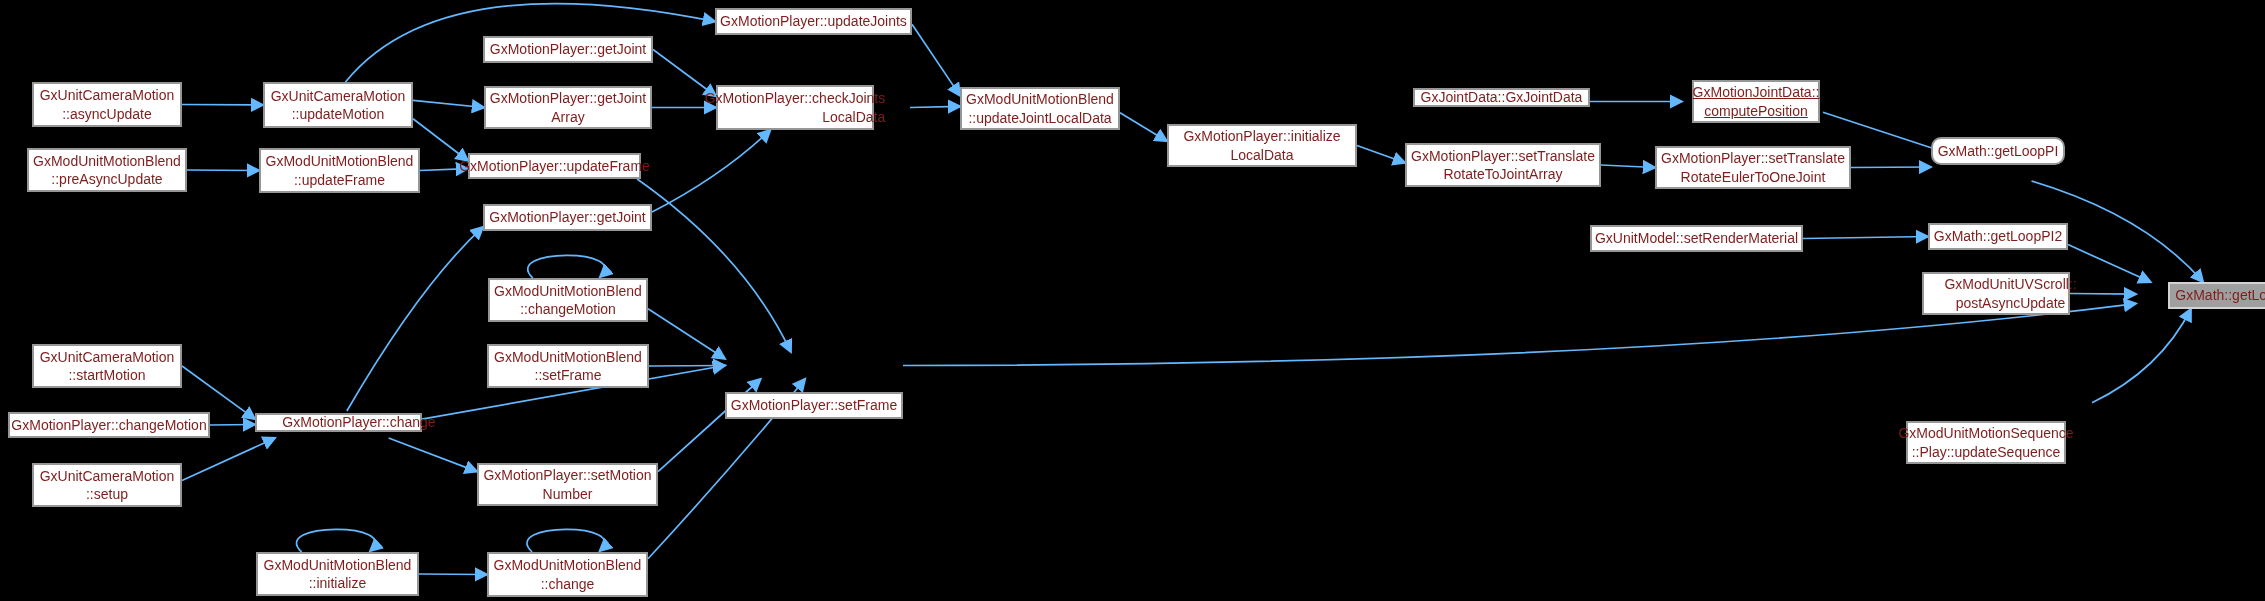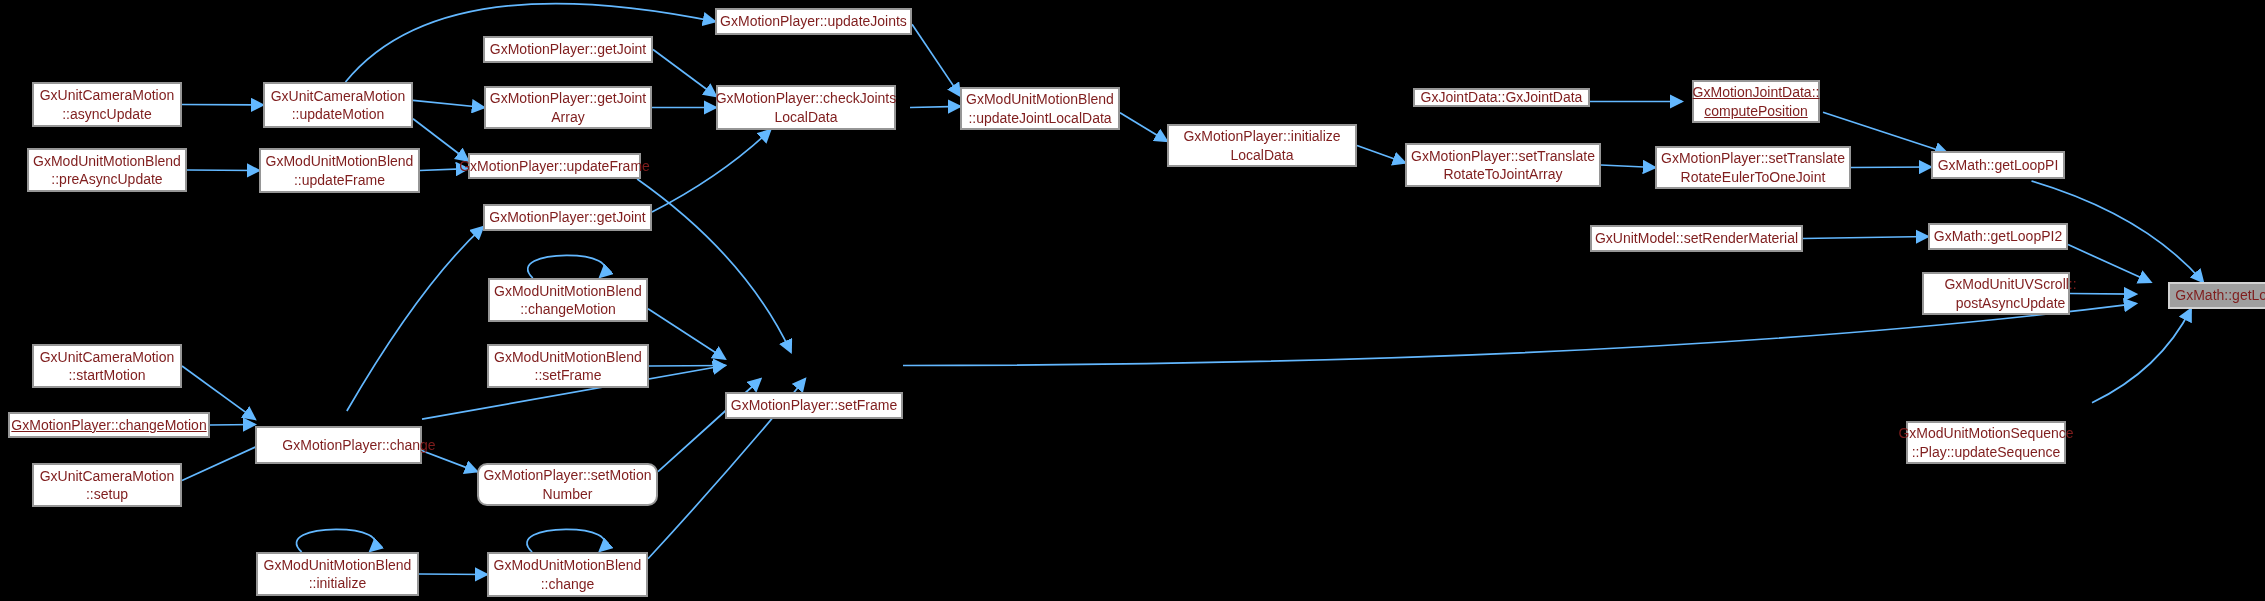--- a/index.html
+++ b/index.html
@@ -81,60 +81,60 @@
         <path d="M 532.08 552 C 499.88 522, 631.9 522, 599.7 551" fill="none" stroke="#63b8ff" stroke-width="1.7" marker-end="url(#arrow)"></path>
       </g>
   </svg>
   <div id="node-layer">
       <div class="gnode" style="left: 32px; top: 82px; width: 150px; height: 45px;">GxUnitCameraMotion
 ::asyncUpdate</div>
       <div class="gnode" style="left: 27px; top: 148px; width: 160px; height: 44px;">GxModUnitMotionBlend
 ::preAsyncUpdate</div>
       <div class="gnode" style="left: 32px; top: 344px; width: 150px; height: 44px;">GxUnitCameraMotion
 ::startMotion</div>
-      <div class="gnode" style="left: 8px; top: 412px; width: 202px; height: 26px; text-decoration: underline;">GxMotionPlayer::changeMotion</div>
+      <div class="gnode" style="left: 8px; top: 412px; width: 202px; height: 26px;">GxMotionPlayer::changeMotion</div>
       <div class="gnode" style="left: 32px; top: 463px; width: 150px; height: 44px;">GxUnitCameraMotion
 ::setup</div>
       <div class="gnode" style="left: 263px; top: 82px; width: 150px; height: 46px;">GxUnitCameraMotion
 ::updateMotion</div>
       <div class="gnode" style="left: 259px; top: 148px; width: 161px; height: 45px;">GxModUnitMotionBlend
 ::updateFrame</div>
-      <div class="gnode" style="left: 255px; top: 426px; width: 167px; height: 38px; padding-left: 44px;">GxMotionPlayer::change</div>
+      <div class="gnode" style="left: 255px; top: 413px; width: 167px; height: 19px; padding-left: 44px;">GxMotionPlayer::change</div>
       <div class="gnode" style="left: 256px; top: 552px; width: 163px; height: 44px;">GxModUnitMotionBlend
 ::initialize</div>
       <div class="gnode" style="left: 483px; top: 36px; width: 170px; height: 27px;">GxMotionPlayer::getJoint</div>
       <div class="gnode" style="left: 484px; top: 86px; width: 168px; height: 43px;">GxMotionPlayer::getJoint
 Array</div>
       <div class="gnode" style="left: 468px; top: 153px; width: 173px; height: 26px;">GxMotionPlayer::updateFrame</div>
       <div class="gnode" style="left: 483px; top: 204px; width: 169px; height: 27px;">GxMotionPlayer::getJoint</div>
       <div class="gnode" style="left: 488px; top: 278px; width: 160px; height: 44px;">GxModUnitMotionBlend
 ::changeMotion</div>
       <div class="gnode" style="left: 487px; top: 344px; width: 162px; height: 44px;">GxModUnitMotionBlend
 ::setFrame</div>
-      <div class="gnode" style="left: 477px; top: 463px; width: 181px; height: 43px; border-radius: 10px;">GxMotionPlayer::setMotion
+      <div class="gnode" style="left: 477px; top: 463px; width: 181px; height: 43px;">GxMotionPlayer::setMotion
 Number</div>
       <div class="gnode" style="left: 487px; top: 552px; width: 161px; height: 45px;">GxModUnitMotionBlend
 ::change</div>
       <div class="gnode" style="left: 715px; top: 8px; width: 197px; height: 27px;">GxMotionPlayer::updateJoints</div>
-      <div class="gnode" style="left: 716px; top: 85px; width: 180px; height: 45px;">GxMotionPlayer::checkJoints
+      <div class="gnode" style="left: 716px; top: 85px; width: 158px; height: 45px; text-align: right;">GxMotionPlayer::checkJoints
 LocalData</div>
       <div class="gnode" style="left: 725px; top: 352px; width: 178px; height: 27px; margin-top: 40px;">GxMotionPlayer::setFrame</div>
       <div class="gnode" style="left: 960px; top: 87px; width: 160px; height: 43px;">GxModUnitMotionBlend
 ::updateJointLocalData</div>
       <div class="gnode" style="left: 1167px; top: 124px; width: 190px; height: 43px;">GxMotionPlayer::initialize
 LocalData</div>
       <div class="gnode" style="left: 1413px; top: 88px; width: 177px; height: 19px;">GxJointData::GxJointData</div>
       <div class="gnode" style="left: 1405px; top: 143px; width: 196px; height: 44px;">GxMotionPlayer::setTranslate
 RotateToJointArray</div>
       <div class="gnode" style="left: 1692px; top: 80px; width: 128px; height: 43px; text-decoration: underline;">GxMotionJointData::
 computePosition</div>
       <div class="gnode" style="left: 1655px; top: 146px; width: 196px; height: 43px;">GxMotionPlayer::setTranslate
 RotateEulerToOneJoint</div>
       <div class="gnode" style="left: 1590px; top: 225px; width: 213px; height: 27px;">GxUnitModel::setRenderMaterial</div>
-      <div class="gnode" style="left: 1931px; top: 151px; width: 134px; height: 28px;">GxMath::getLoopPI</div>
+      <div class="gnode" style="left: 1931px; top: 137px; width: 134px; height: 28px; border-radius: 10px;">GxMath::getLoopPI</div>
       <div class="gnode" style="left: 1928px; top: 223px; width: 140px; height: 27px;">GxMath::getLoopPI2</div>
       <div class="gnode" style="left: 1922px; top: 272px; width: 148px; height: 43px; padding-left: 32px;">GxModUnitUVScroll::
 postAsyncUpdate</div>
       <div class="gnode" style="left: 1906px; top: 392px; width: 160px; height: 43px; margin-top: 29px;">GxModUnitMotionSequence
 ::Play::updateSequence</div>
       <div class="gnode highlight" style="left: 2136px; top: 282px; width: 122px; height: 27px;">GxMath::getLoop</div>
     </div>
 </div>
 
 </body></html>

